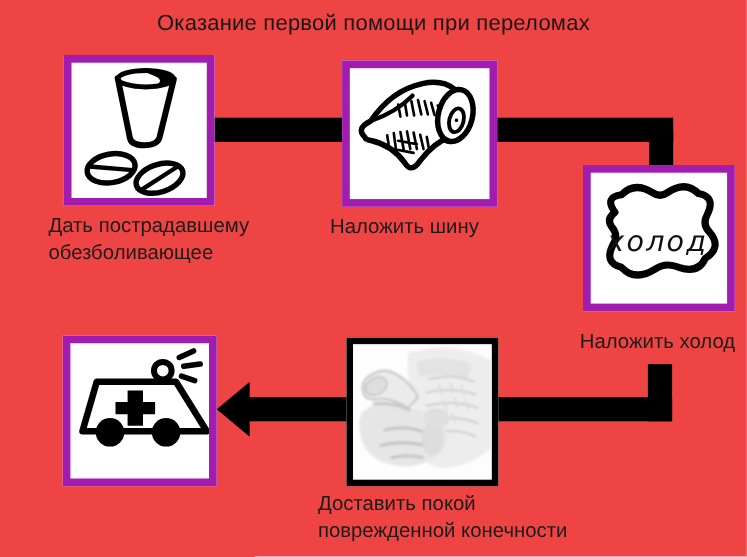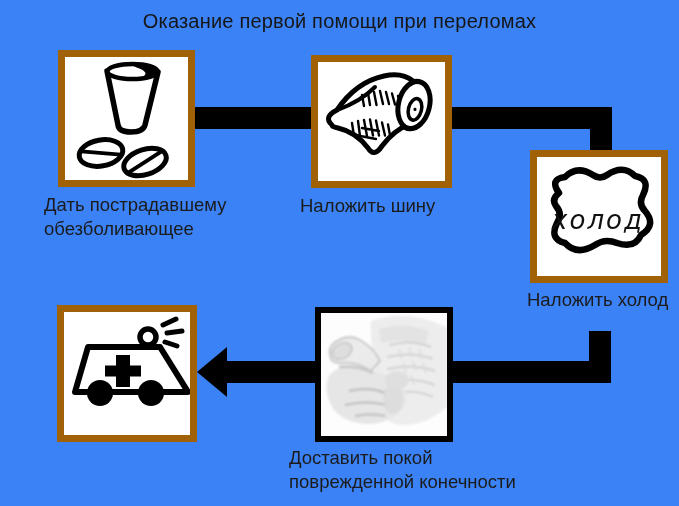--- a/index.html
+++ b/index.html
@@ -1,30 +1,30 @@
 <!DOCTYPE html>
 <html><head>
 <meta charset="utf-8">
 <style>
   html,body{margin:0;padding:0;background:#ffffff;}
   #canvas{
-    position:relative;width:679px;height:506px;background:#3b82f6;overflow:hidden;
+    position:relative;width:679px;height:506px;background:#ef4444;overflow:hidden;
     font-family:"Liberation Sans","DejaVu Sans",sans-serif;
   }
   .title{
     position:absolute;top:10px;left:0;width:679px;text-align:center;
     font-size:20px;color:#161616;letter-spacing:.2px;
   }
   .bar{position:absolute;background:#000;z-index:1;}
   .arrowhead{
     position:absolute;z-index:1;width:0;height:0;
     border-top:25px solid transparent;border-bottom:25px solid transparent;
     border-right:30px solid #000;
   }
-  .stepbox{position:absolute;background:#fff;border:7px solid #a16207;z-index:2;}
+  .stepbox{position:absolute;background:#fff;border:7px solid #a21caf;z-index:2;}
   .photobox{position:absolute;background:#fbfbfb;border:6px solid #000;z-index:2;}
   .stepbox svg,.photobox svg{display:block;}
   .caption{
     position:absolute;z-index:3;font-size:18.5px;line-height:23.5px;
     color:#1b1b1b;white-space:nowrap;
   }
 </style>
 </head>
 <body>
 
@@ -80,21 +80,21 @@
     <div>Наложить шину</div>
     <div></div>
   </div>
 
   <div class="stepbox" style="left:530px;top:150px;width:124px;height:119px;">
     <svg viewBox="0 0 124 119" width="124" height="119">
       <path d="M22 36 Q12 22 28 20 Q40 8 56 18 Q63 23 70 18 Q86 7 98 19 Q114 22 106 38 Q101 47 108 54 Q120 68 104 78 Q98 92 80 86 Q68 81 58 88 Q40 99 28 86 Q12 82 20 66 Q26 57 19 49 Q14 42 22 36 Z" fill="#fff" stroke="#000" stroke-width="6.5" stroke-linejoin="round"></path>
       <text x="61" y="64" text-anchor="middle" dominant-baseline="middle" font-family="DejaVu Sans, sans-serif" font-style="italic" font-size="26" letter-spacing="2" fill="#111">холод</text>
     </svg>
   </div>
-  <div class="caption" style="left:527px;top:288px;">
+  <div class="caption" style="left:527px;top:298px;">
     <div>Наложить холод</div>
     <div></div>
   </div>
 
   <div class="photobox" style="left:315px;top:307px;width:126px;height:123px;">
     <svg viewBox="0 0 126 123" width="126" height="123">
       <defs>
         <filter id="soften" x="-20%" y="-20%" width="140%" height="140%">
           <feGaussianBlur stdDeviation="1.1"></feGaussianBlur>
         </filter>

